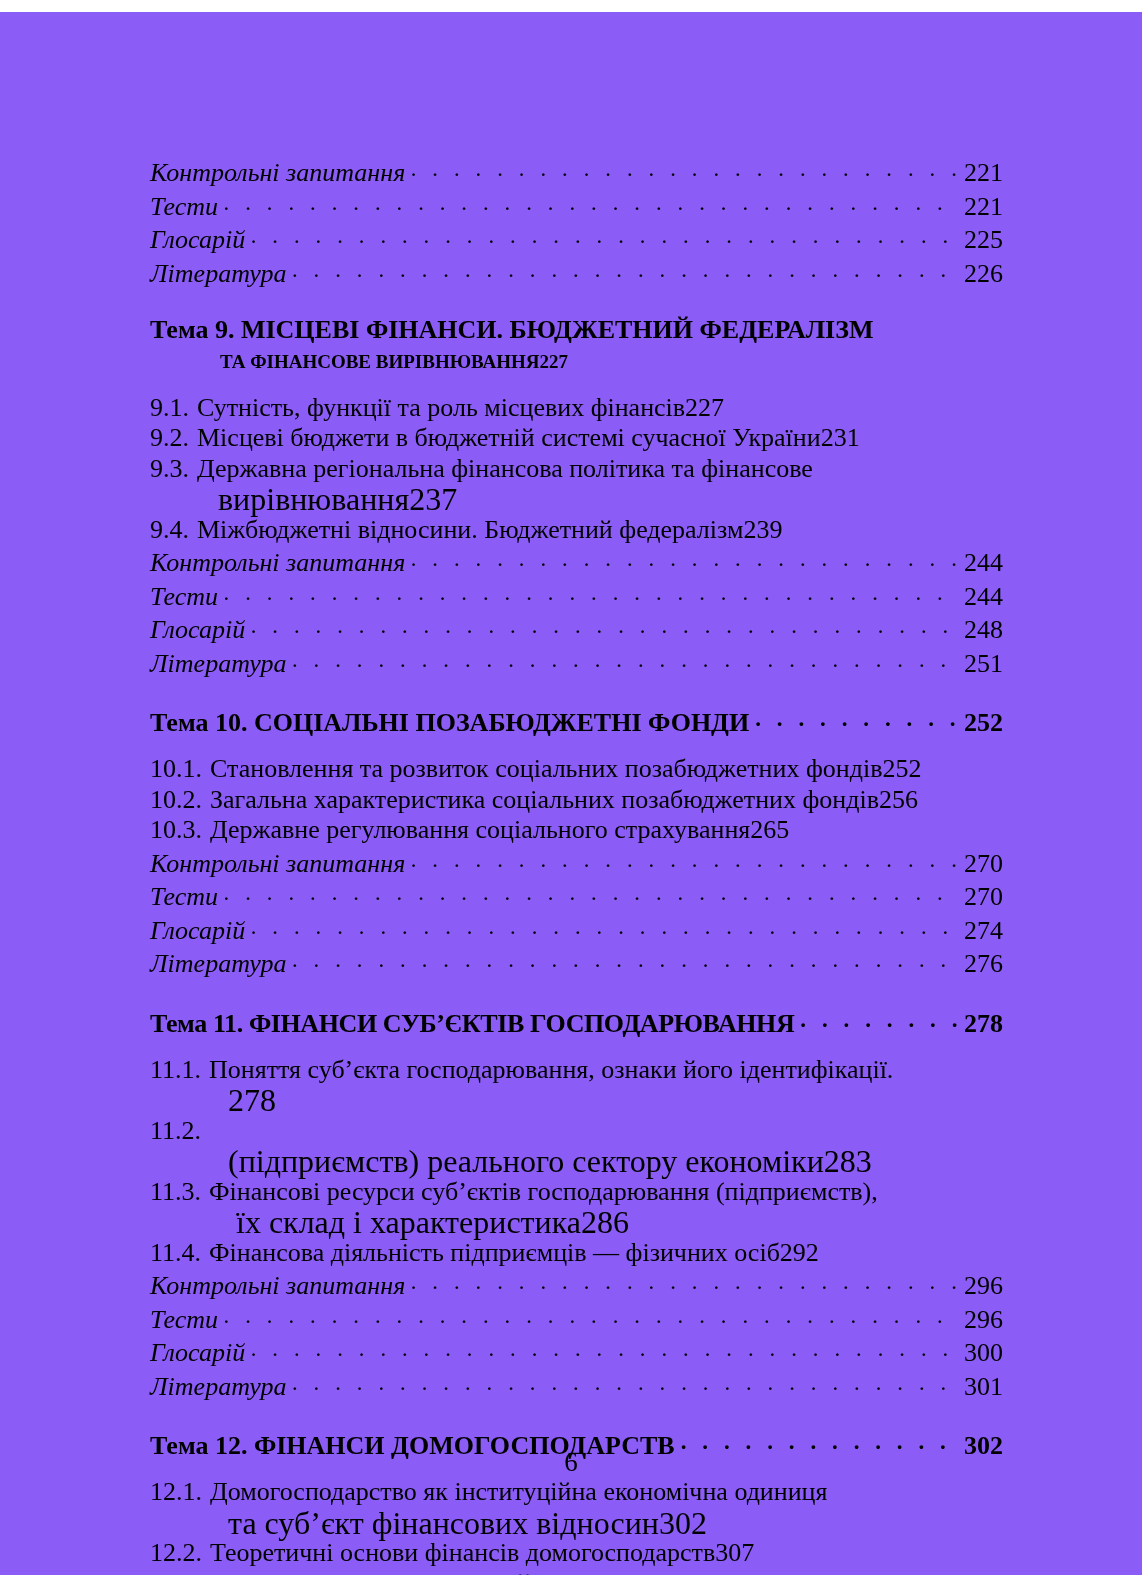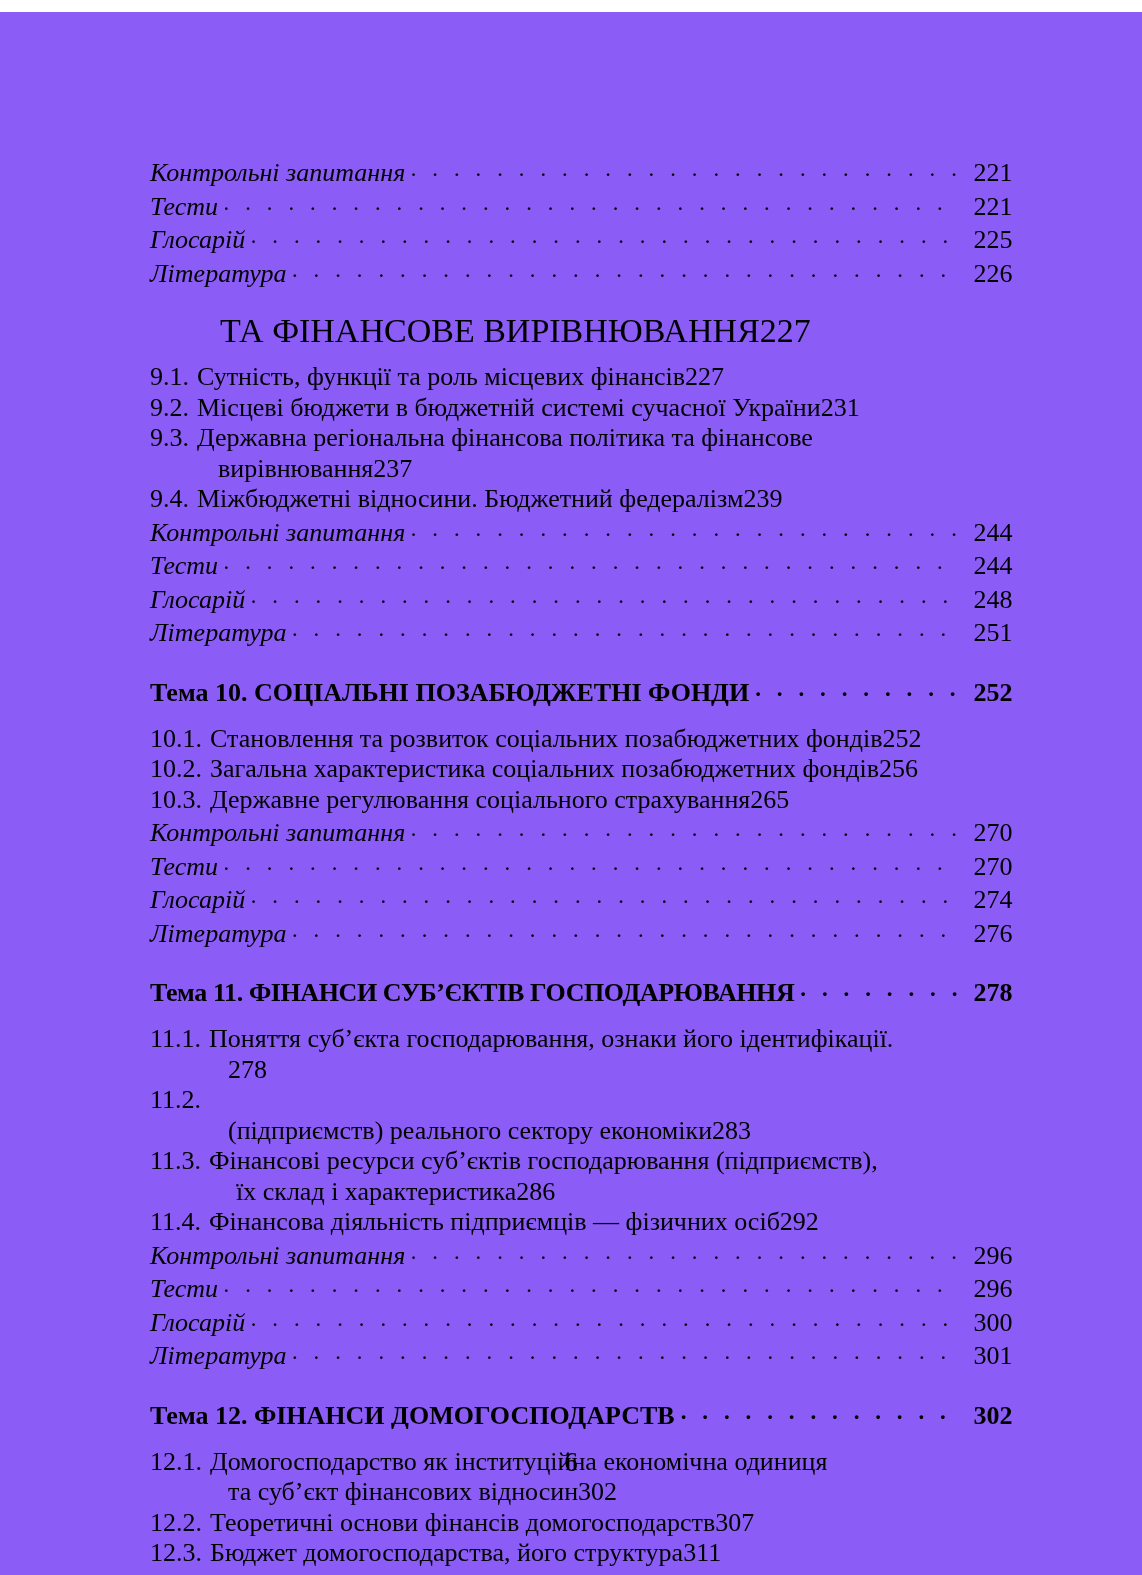--- a/index.html
+++ b/index.html
@@ -55,21 +55,21 @@
     bottom: 0.04em;
     white-space: nowrap;
     letter-spacing: 0.22em;
     font-size: 23px;
     line-height: 1;
     color: #000;
   }
   .entry .pageno {
     flex: 0 0 auto;
     width: 58px;
-    text-align: center;
+    text-align: left;
     white-space: pre;
   }
 
   
   .row-italic {
     font-style: italic;
     font-size: 26px;
     line-height: 30.5px;
   }
   .row-italic .pageno { font-style: normal; }
@@ -82,38 +82,38 @@
   }
   .theme .label { letter-spacing: 0px; }
   .theme.tight .label { letter-spacing: -0.4px; }
   .theme .pageno { font-weight: bold; }
   .theme-line2 {
     display: flex;
     align-items: flex-start;
     width: 100%;
     padding-left: 70px;
     box-sizing: border-box;
-    font-weight: normal;
-    font-size: 34px;
+    font-weight: bold;
+    font-size: 19px;
     line-height: 31px;
   }
   .sec-wrap {
     display: flex;
     align-items: flex-end;
     width: 100%;
     box-sizing: border-box;
     font-size: 26px;
     line-height: 30.5px;
   }
   .sec-cont {
     display: flex;
     align-items: baseline;
     width: 100%;
     box-sizing: border-box;
-    font-size: 26px;
+    font-size: 32px;
     line-height: 30.5px;
   }
   .sec-cont .indent { flex: 0 0 auto; white-space: pre; }
   .plainline {
     font-size: 26px;
     line-height: 30.5px;
     white-space: pre;
   }
 
   .gap-sm { height: 16px; }
@@ -151,20 +151,21 @@
       <span class="pageno">225</span>
     </div>
     <div class="entry row-italic">
       <span class="label">Література</span>
       <span class="leader"></span>
       <span class="pageno">226</span>
     </div>
 
     <div class="gap-lg"></div>
 
+    <div class="plainline theme">Тема 9. МІСЦЕВІ ФІНАНСИ. БЮДЖЕТНИЙ ФЕДЕРАЛІЗМ</div>
     <div class="theme-line2">
       <span class="label">ТА ФІНАНСОВЕ ВИРІВНЮВАННЯ</span>
       <span class="leader"></span>
       <span class="pageno">227</span>
     </div>
 
     <div class="gap-sm"></div>
 
     <div class="sec-wrap">
       <span class="num">9.1.</span>

